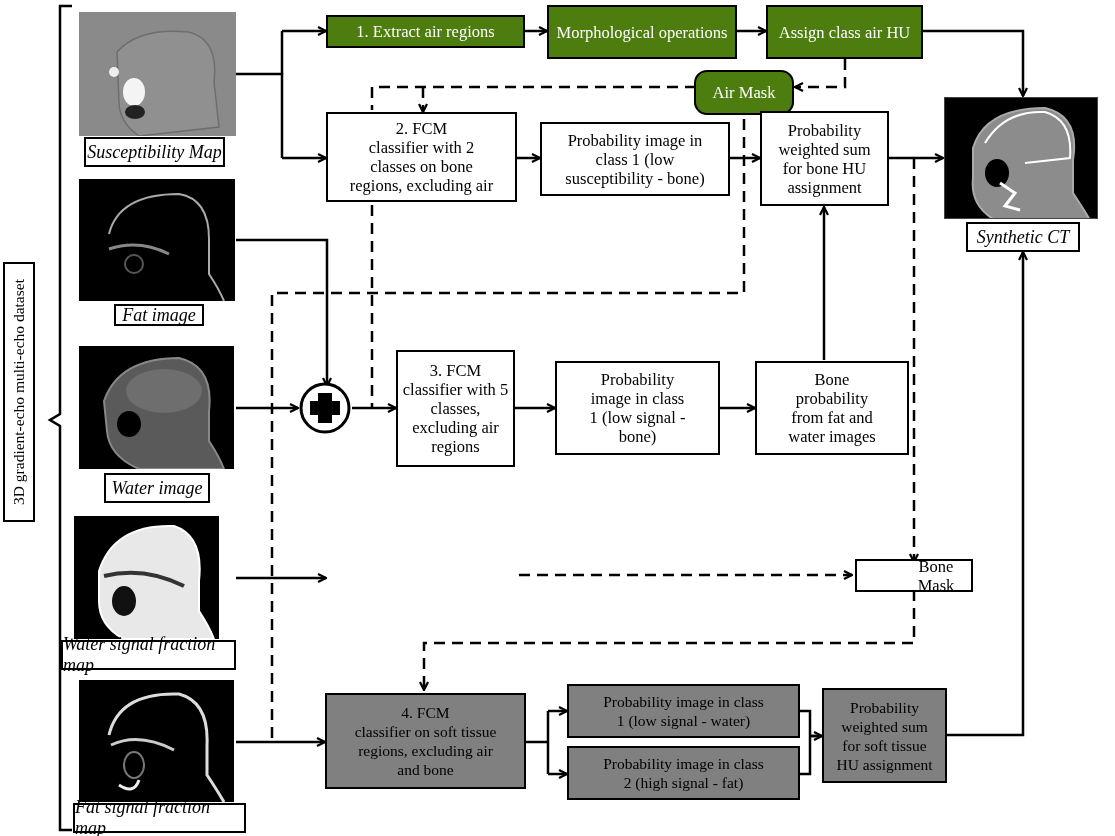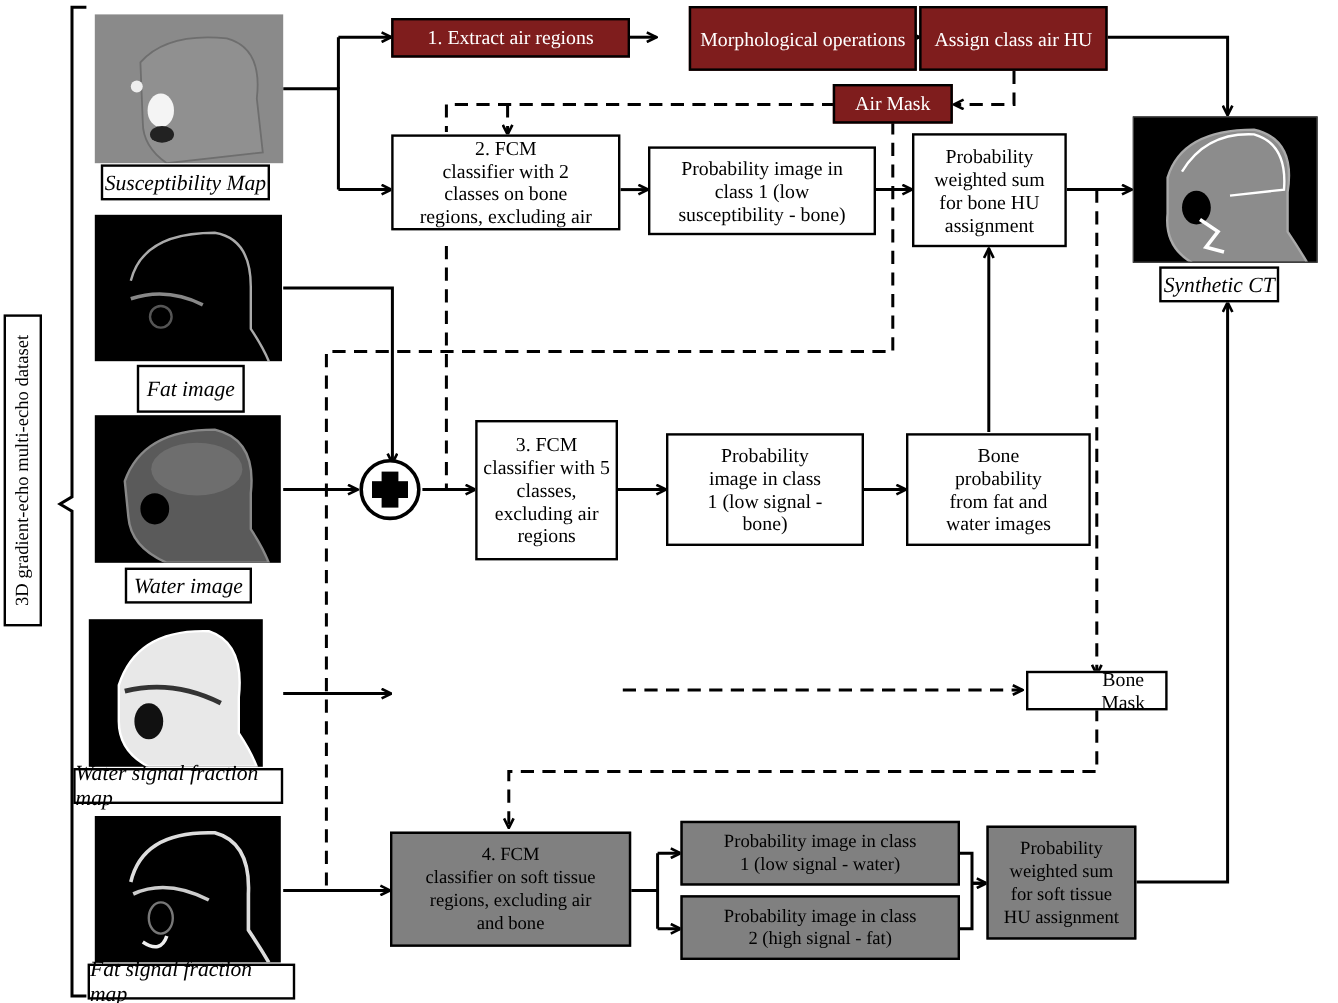--- a/index.html
+++ b/index.html
@@ -2,21 +2,21 @@
 <html><head>
 <meta charset="utf-8">
 <style>
   html, body { margin: 0; padding: 0; background: #ffffff; }
   body { width: 1115px; height: 836px; position: relative; overflow: hidden;
          font-family: "Liberation Serif", serif; color: #000; }
   #diagram { position: absolute; left: 0; top: 0; width: 1115px; height: 836px; }
   .box { position: absolute; border: 2px solid #000; box-sizing: border-box;
          display: flex; align-items: center; justify-content: center; text-align: center;
          font-size: 16.5px; line-height: 19px; background: #fff; padding: 2px 4px; white-space: pre-line; }
-  .box.black { background: #7f1d1d; color: #fff; border-color: #000; }
+  .box.black { background: #4d7c0f; color: #fff; border-color: #000; }
   .box.gray { background: #808080; color: #000; font-size: 15.5px; line-height: 19px; }
   .caption { position: absolute; border: 2px solid #000; box-sizing: border-box; background: #fff;
              display: flex; align-items: center; justify-content: center;
              font-style: italic; font-size: 18px; }
   .thumb { position: absolute; box-sizing: border-box; overflow: hidden; }
   .side-label { position: absolute; left: 3px; top: 262px; width: 32px; height: 260px;
                 border: 2px solid #000; box-sizing: border-box; background: #fff; }
   .side-label span { position: absolute; left: 50%; top: 50%; transform: translate(-50%,-50%) rotate(-90deg);
                      white-space: nowrap; font-size: 15.5px; }
 </style>
@@ -101,21 +101,21 @@
   </div>
   <div class="caption" style="left:84px;top:137px;width:141px;height:30px;">Susceptibility Map</div>
 
   <div class="thumb" style="left:79px;top:179px;width:156px;height:122px;background:#000;">
     <svg width="156" height="122">
       <path d="M30,55 Q40,15 100,15 Q130,20 130,60 L130,95 Q140,110 145,122" fill="none" stroke="#aaa" stroke-width="2"></path>
       <path d="M30,70 Q60,60 90,75" fill="none" stroke="#888" stroke-width="3"></path>
       <circle cx="55" cy="85" r="9" fill="#000" stroke="#555" stroke-width="2"></circle>
     </svg>
   </div>
-  <div class="caption" style="left:114px;top:304px;width:90px;height:40px;">Fat image</div>
+  <div class="caption" style="left:114px;top:304px;width:90px;height:22px;">Fat image</div>
 
   <div class="thumb" style="left:79px;top:346px;width:155px;height:123px;background:#000;">
     <svg width="155" height="123">
       <path d="M25,55 Q40,12 100,12 Q135,20 130,65 L130,95 Q140,110 145,123 L60,123 Q30,110 28,85 Z" fill="#5a5a5a" stroke="#888" stroke-width="2"></path>
       <ellipse cx="85" cy="45" rx="38" ry="22" fill="#6e6e6e"></ellipse>
       <ellipse cx="50" cy="78" rx="12" ry="13" fill="#000"></ellipse>
     </svg>
   </div>
   <div class="caption" style="left:104px;top:473px;width:106px;height:30px;">Water image</div>
 
@@ -132,45 +132,45 @@
     <svg width="155" height="122">
       <path d="M30,55 Q40,12 100,14 Q130,22 128,65 L128,95 Q138,110 145,122" fill="none" stroke="#ddd" stroke-width="3"></path>
       <path d="M32,65 Q60,52 95,70" fill="none" stroke="#ccc" stroke-width="3"></path>
       <ellipse cx="55" cy="85" rx="10" ry="13" fill="#000" stroke="#777" stroke-width="2"></ellipse>
       <path d="M40,105 Q55,115 60,100" fill="none" stroke="#eee" stroke-width="3"></path>
     </svg>
   </div>
   <div class="caption" style="left:73px;top:803px;width:173px;height:30px;">Fat signal fraction map</div>
 
   <div class="box black" style="left:326px;top:15px;width:199px;height:33px;">1. Extract air regions</div>
-  <div class="box black" style="left:547px;top:5px;width:190px;height:54px;margin-left:27px;">Morphological operations</div>
+  <div class="box black" style="left:547px;top:5px;width:190px;height:54px;">Morphological operations</div>
   <div class="box black" style="left:766px;top:5px;width:157px;height:54px;">Assign class air HU</div>
-  <div class="box black" style="left:694px;top:70px;width:100px;height:33px;">Air Mask</div>
+  <div class="box black" style="left:694px;top:70px;width:100px;height:45px;border-radius:13px;">Air Mask</div>
 
-  <div class="box" style="left:326px;top:112px;width:191px;height:80px;">2. FCM
+  <div class="box" style="left:326px;top:112px;width:191px;height:90px;">2. FCM
 classifier with 2
 classes on bone
 regions, excluding air</div>
   <div class="box" style="left:540px;top:122px;width:190px;height:74px;">Probability image in
 class 1 (low
 susceptibility - bone)</div>
   <div class="box" style="left:760px;top:111px;width:129px;height:95px;">Probability
 weighted sum
 for bone HU
 assignment</div>
 
   <div class="thumb" style="left:944px;top:97px;width:154px;height:122px;background:#000;border:1px solid #444;">
     <svg width="154" height="122">
       <path d="M28,50 Q40,10 100,10 Q135,18 128,62 L128,95 Q138,110 145,122 L50,122 Q25,108 28,80 Z" fill="#8c8c8c" stroke="#aaa" stroke-width="2"></path>
       <path d="M40,45 Q60,12 100,14 Q128,22 125,60 L80,65" fill="none" stroke="#fff" stroke-width="2"></path>
       <ellipse cx="52" cy="75" rx="12" ry="14" fill="#000"></ellipse>
       <path d="M55,85 L70,95 L60,108 L75,112" fill="none" stroke="#fff" stroke-width="3"></path>
     </svg>
   </div>
-  <div class="caption" style="left:966px;top:222px;width:100px;height:30px;">Synthetic CT</div>
+  <div class="caption" style="left:966px;top:222px;width:114px;height:30px;">Synthetic CT</div>
 
   <div class="box" style="left:396px;top:350px;width:119px;height:117px;">3. FCM
 classifier with 5
 classes,
 excluding air
 regions</div>
   <div class="box" style="left:555px;top:361px;width:165px;height:94px;">Probability
 image in class
 1 (low signal -
 bone)</div>

